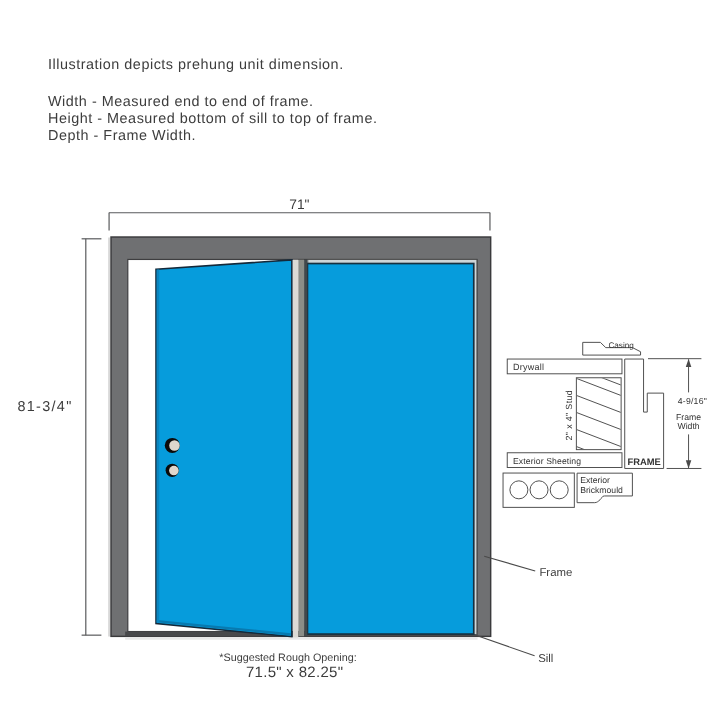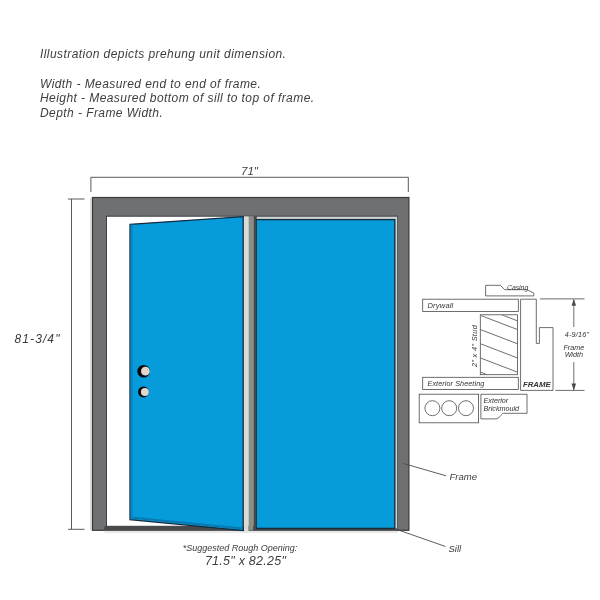--- a/index.html
+++ b/index.html
@@ -1,16 +1,16 @@
 <!DOCTYPE html>
 <html><head>
 <meta charset="utf-8">
 <style>
   html,body{margin:0;padding:0;background:#ffffff;}
-  #stage{position:relative;width:600px;height:600px;background:#fff;overflow:hidden;font-style:italic;}
+  #stage{position:relative;width:600px;height:600px;background:#fff;overflow:hidden;}
   svg text{font-family:"Liberation Sans",sans-serif;}
 </style>
 </head>
 <body>
 <div id="stage">
 <svg width="600" height="600" viewBox="0 0 600 600" xmlns="http://www.w3.org/2000/svg">
 
   <g fill="#3d3d3d" font-size="12" letter-spacing="0.43">
     <text x="40" y="57.5">Illustration depicts prehung unit dimension.</text>
     <text x="40" y="88">Width - Measured end to end of frame.</text>

